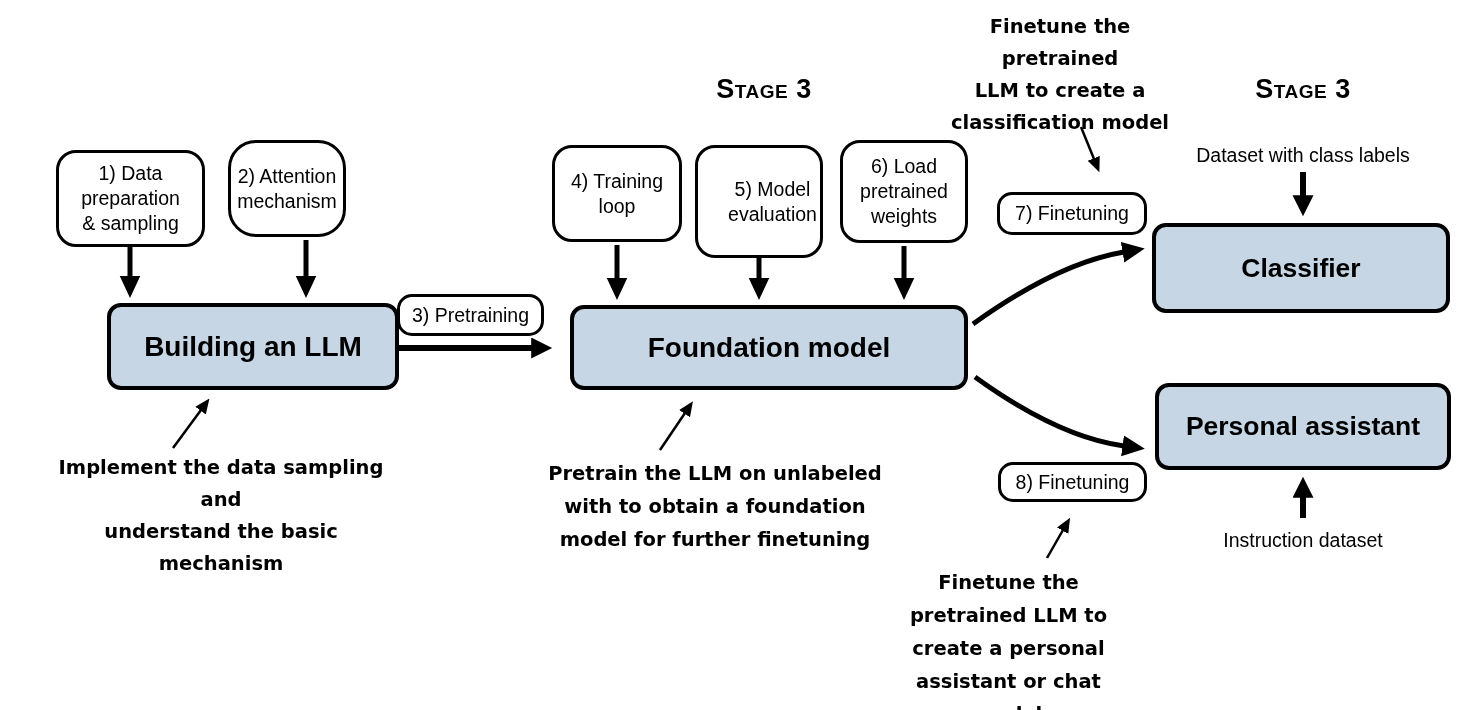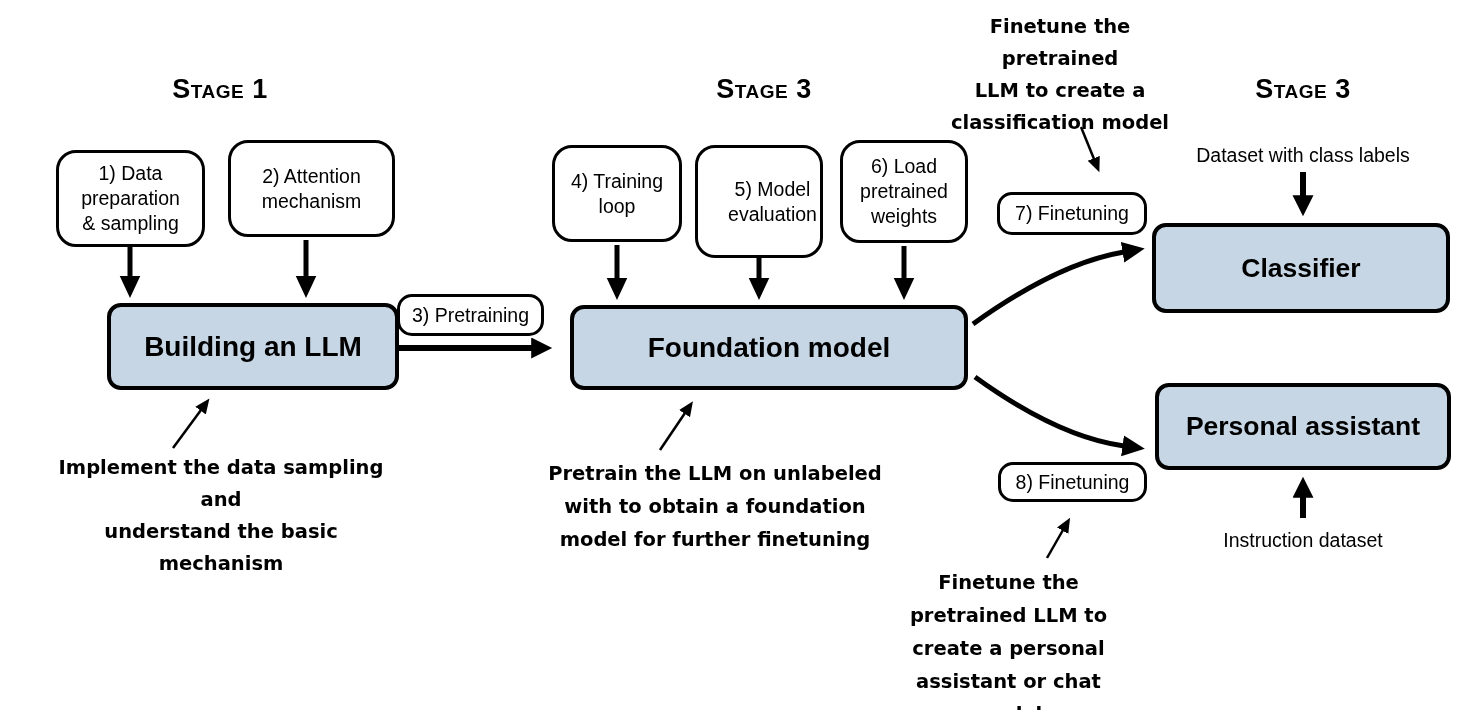--- a/index.html
+++ b/index.html
@@ -88,21 +88,21 @@
     font-weight: 700;
     font-size: 19.5px;
     white-space: pre-line;
   }
   
   #title-stage1 { left: 120px; top: 74px; }
   #title-stage2 { left: 664px; top: 74px; }
   #title-stage3 { left: 1203px; top: 74px; }
 
   #box-step1 { left: 56px;  top: 150px; width: 149px; height: 97px; }
-  #box-step2 { left: 228px; top: 140px; width: 167px; height: 97px; }
+  #box-step2 { left: 228px; top: 140px; width: 118px; height: 97px; border-radius: 28px; }
   #box-step4 { left: 552px; top: 145px; width: 130px; height: 97px; }
   #box-step5 { left: 695px; top: 145px; width: 128px; height: 113px; padding-left: 27px; }
   #box-step6 { left: 840px; top: 140px; width: 128px; height: 103px; }
 
   #box-llm        { left: 70px;   top: 303px; width: 292px; height: 87px; margin-left: 37px; }
   #box-foundation { left: 570px;  top: 305px; width: 398px; height: 85px; }
   #box-classifier { left: 1152px; top: 223px; width: 298px; height: 90px; }
   #box-assistant  { left: 1155px; top: 383px; width: 296px; height: 87px; }
 
   #pill-pretraining { left: 397px; top: 294px; width: 147px; height: 42px; }
@@ -144,21 +144,20 @@
     <path d="M973,324 Q1058,263 1124,252" stroke="#000" stroke-width="5" fill="none" marker-end="url(#mh)"></path>
     <path d="M975,377 Q1058,437 1124,446" stroke="#000" stroke-width="5" fill="none" marker-end="url(#mh)"></path>
     <path d="M1303,172 L1303,197" stroke="#000" stroke-width="6" fill="none" marker-end="url(#mh2)"></path>
     <path d="M1303,518 L1303,496" stroke="#000" stroke-width="6" fill="none" marker-end="url(#mh2)"></path>
     <path d="M173,448 L201,410" stroke="#000" stroke-width="2.5" fill="none" marker-end="url(#mt)"></path>
     <path d="M660,450 L685,413" stroke="#000" stroke-width="2.5" fill="none" marker-end="url(#mt)"></path>
     <path d="M1081,127 L1094,159" stroke="#000" stroke-width="2.5" fill="none" marker-end="url(#mt)"></path>
     <path d="M1047,558 L1063,530" stroke="#000" stroke-width="2.5" fill="none" marker-end="url(#mt)"></path>
   </svg>
 
-  <div class="stage-title" id="title-stage1">Stage 1</div>
   <div class="stage-title" id="title-stage2">Stage 3</div>
   <div class="stage-title" id="title-stage3">Stage 3</div>
 
   <div class="step-box" id="box-step1">1) Data
 preparation
 &amp; sampling</div>
   <div class="step-box" id="box-step2">2) Attention
 mechanism</div>
   <div class="main-box medium" id="box-llm">Building an LLM</div>
   <div class="annotation" id="ann-stage1">Implement the data sampling and

